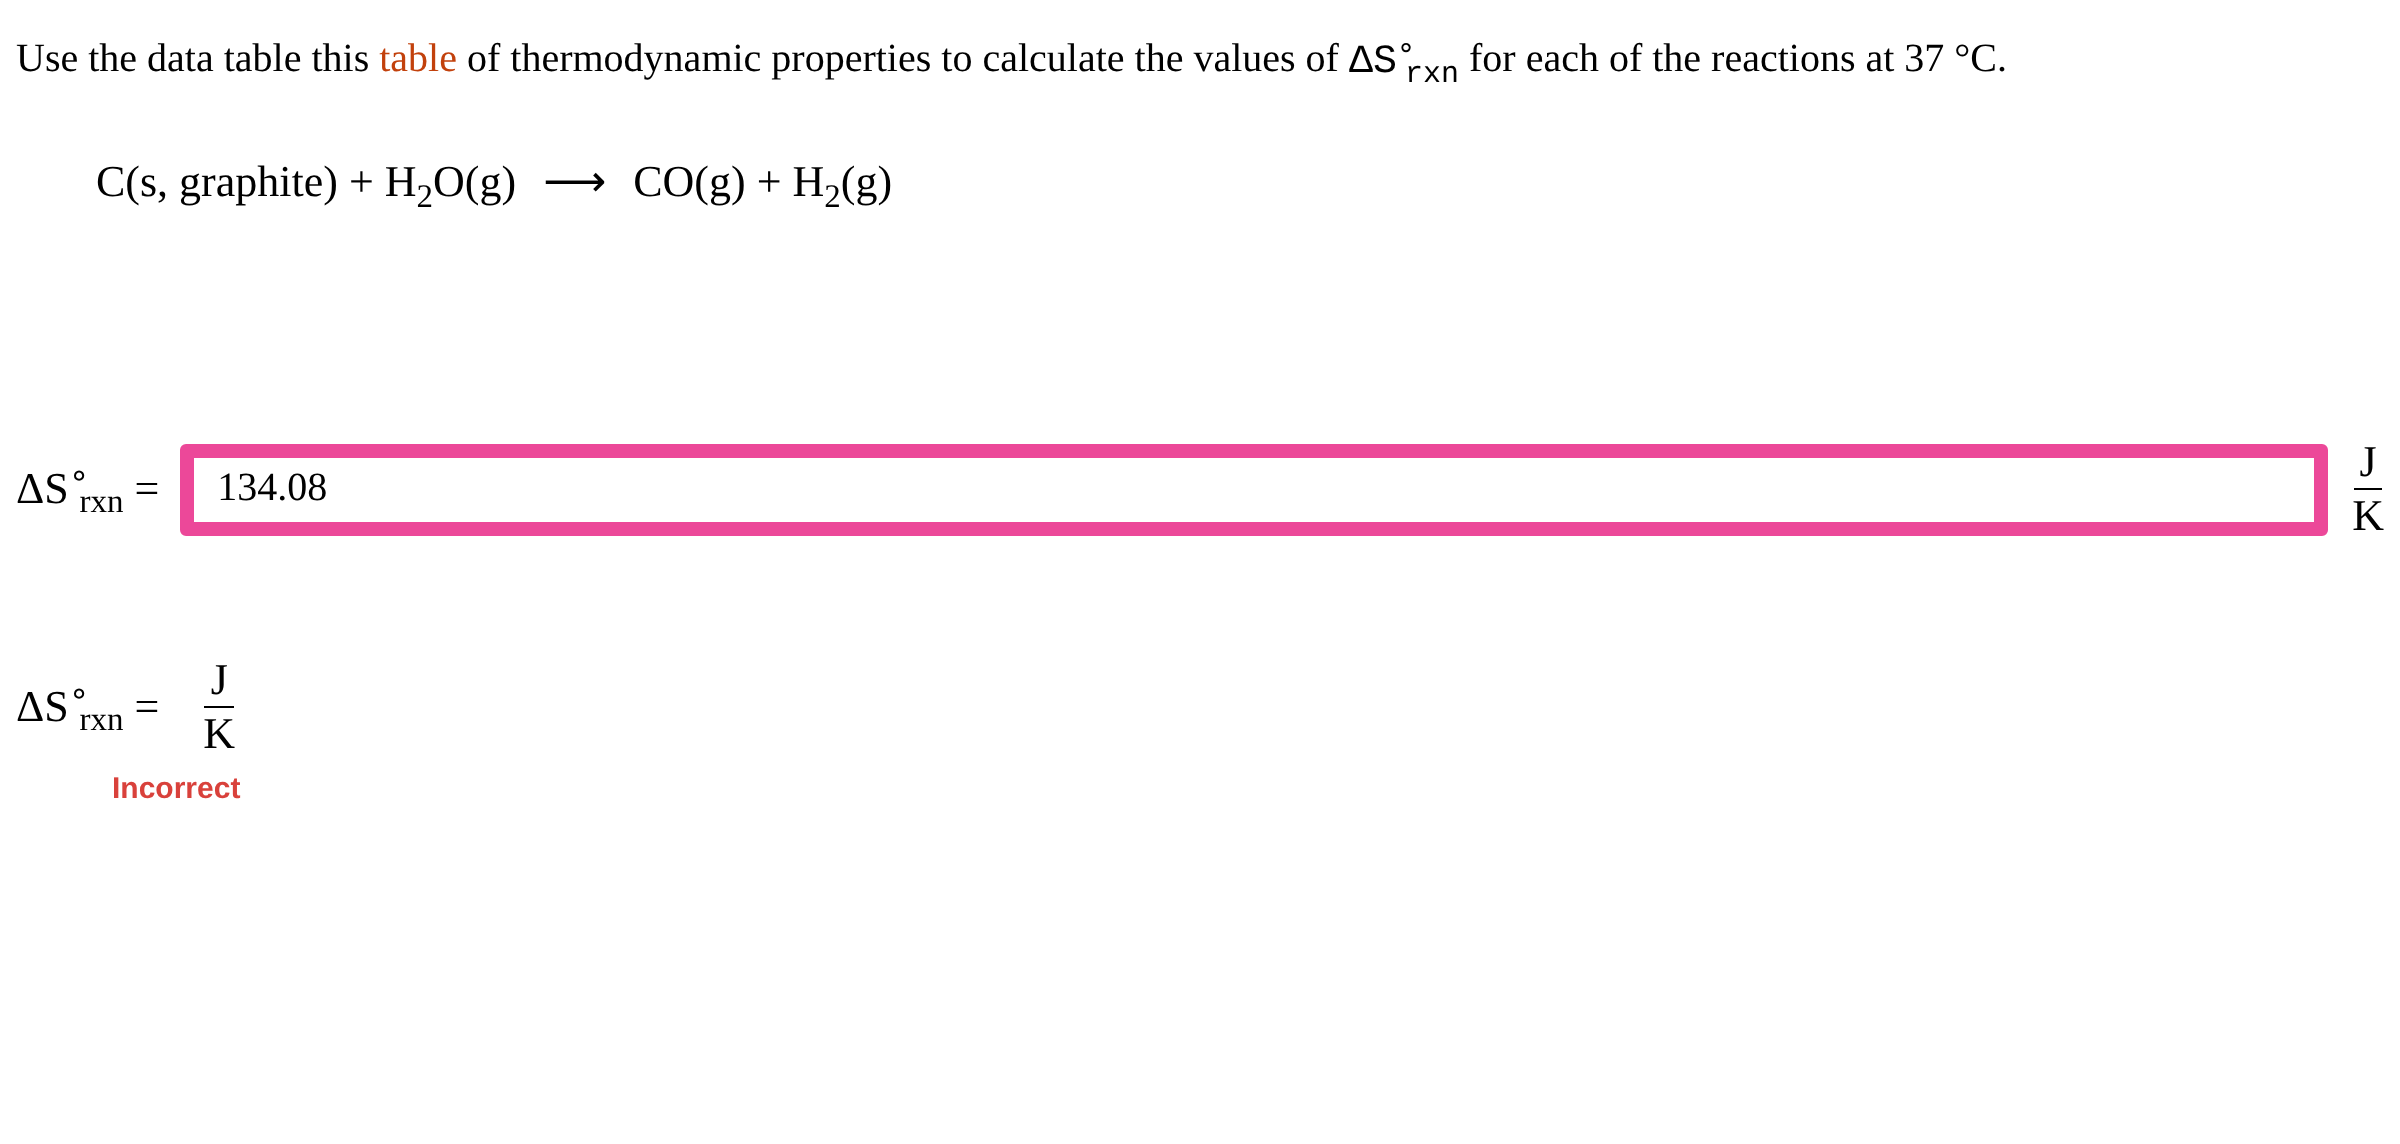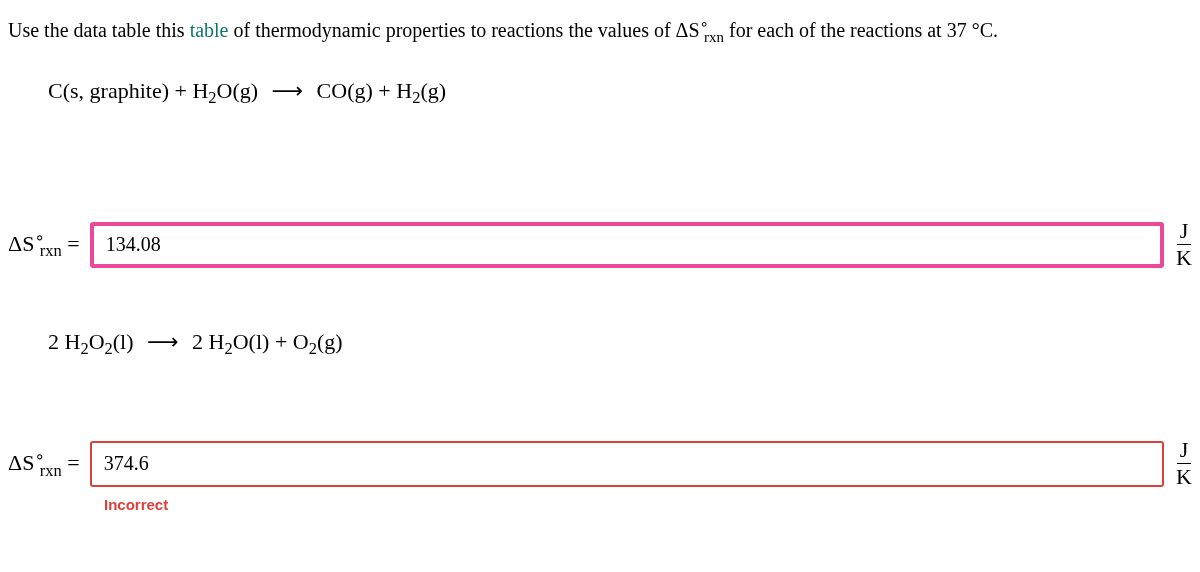--- a/index.html
+++ b/index.html
@@ -8,23 +8,23 @@
       font-size: 20px;
       color: #000;
       background: #fff;
       padding: 14px 8px;
       width: 1200px;
     }
     .question-text {
       margin-bottom: 30px;
       line-height: 1.4;
     }
-    .link { color: #0f766e; }
+    .link { color: #c2410c; }
     .delta-s {
-      font-family: Liberation Serif, serif;
+      font-family: Liberation Mono, monospace;
     }
     .sub { vertical-align: sub; font-size: 0.75em; }
     .sup { vertical-align: super; font-size: 0.75em; }
     .equation {
       margin-left: 40px;
       font-size: 22px;
       margin-bottom: 112px;
     }
     .arrow { margin: 0 8px; }
     .answer-row {
@@ -34,21 +34,21 @@
       margin-bottom: 8px;
     }
     .label {
       font-size: 22px;
       margin-right: 10px;
       white-space: nowrap;
       text-align: right;
     }
     .input-box {
       flex: 1;
-      border: 4px solid #ec4899;
+      border: 7px solid #ec4899;
       border-radius: 3px;
       padding: 10px 12px;
       font-size: 20px;
       font-family: 'Times New Roman', serif;
       height: 46px;
       background: #fff;
     }
     .input-box.incorrect {
       border: 2px solid #d9413b;
       background: #fff;
@@ -68,30 +68,30 @@
     }
     .equation2 {
       margin-left: 40px;
       font-size: 22px;
       margin-bottom: 80px;
     }
     .feedback {
       color: #d9413b;
       font-size: 15px;
       font-family: Arial, sans-serif;
-      margin-left: 96px;
+      margin-left: 48px;
       margin-top: 4px;
       font-weight: 600;
     }
   </style>
 </head>
 <body>
 
 <div class="question-text">
-  <span>Use the data table this </span><span class="link">table</span><span> of thermodynamic properties to reactions the values of </span><span class="delta-s"><span>ΔS</span><span class="sup">∘</span><span class="sub" style="margin-left:-5px;">rxn</span></span><span> for each of the reactions at 37 °C.</span>
+  <span>Use the data table this </span><span class="link">table</span><span> of thermodynamic properties to calculate the values of </span><span class="delta-s"><span>ΔS</span><span class="sup">∘</span><span class="sub" style="margin-left:-5px;">rxn</span></span><span> for each of the reactions at 37 °C.</span>
 </div>
 
 <div class="equation">
   <span>C(s, graphite) + H</span><span class="sub">2</span><span>O(g)</span>
   <span class="arrow">⟶</span>
   <span>CO(g) + H</span><span class="sub">2</span><span>(g)</span>
 </div>
 
 <div class="answer-row">
   <div class="label">
@@ -99,30 +99,24 @@
   </div>
   <input type="text" class="input-box" value="134.08" style="">
   <div class="unit">
     <span class="top">J</span>
     <span class="bottom">K</span>
   </div>
 </div>
 
 <div class="section2">
 
-  <div class="equation2">
-    <span>2 H</span><span class="sub">2</span><span>O</span><span class="sub">2</span><span>(l)</span>
-    <span class="arrow">⟶</span>
-    <span>2 H</span><span class="sub">2</span><span>O(l) + O</span><span class="sub">2</span><span>(g)</span>
-  </div>
 
   <div class="answer-row">
     <div class="label">
       <span>ΔS</span><span class="sup">∘</span><span class="sub" style="margin-left:-5px;">rxn</span><span> =</span>
     </div>
-    <input type="text" class="input-box incorrect" value="374.6" style="">
     <div class="unit">
       <span class="top">J</span>
       <span class="bottom">K</span>
     </div>
   </div>
   <div class="feedback">Incorrect</div>
 </div>
 
 </body></html>

